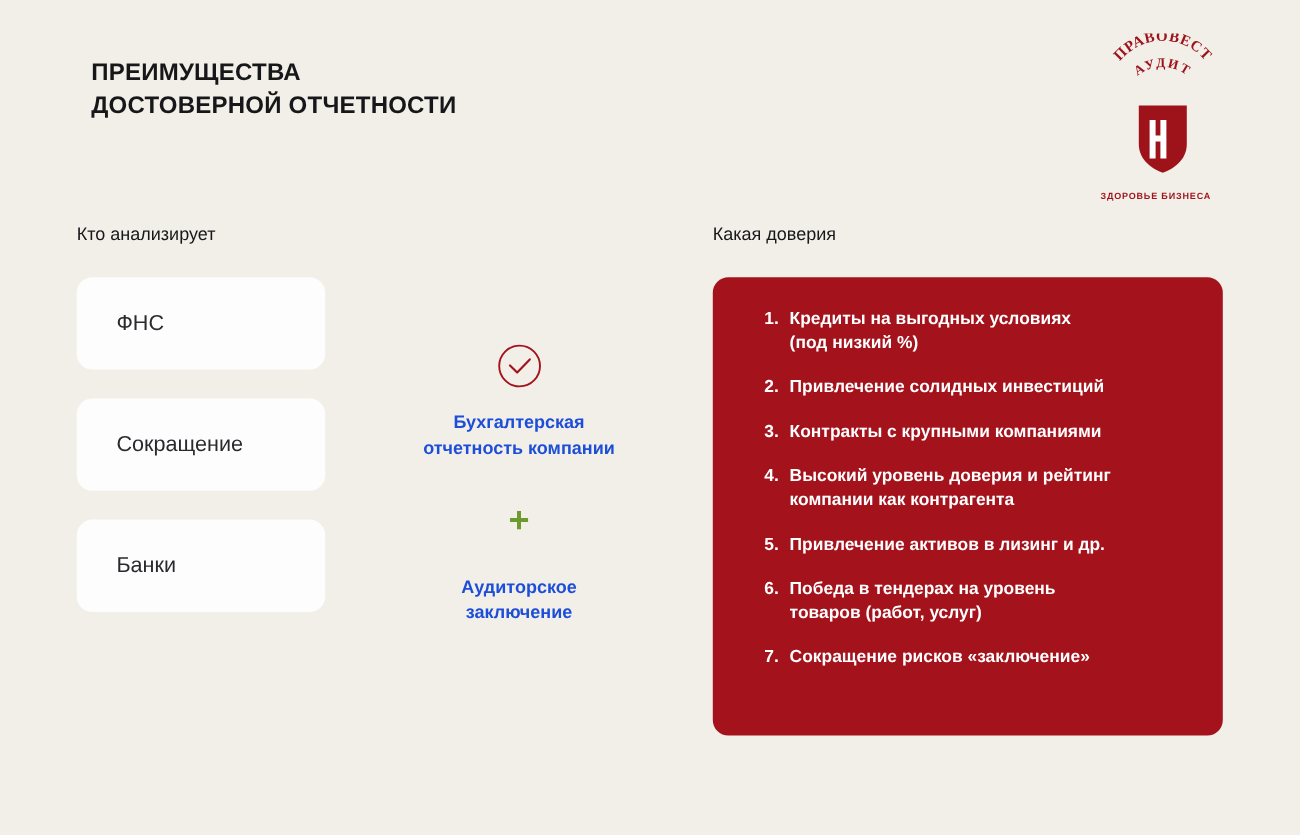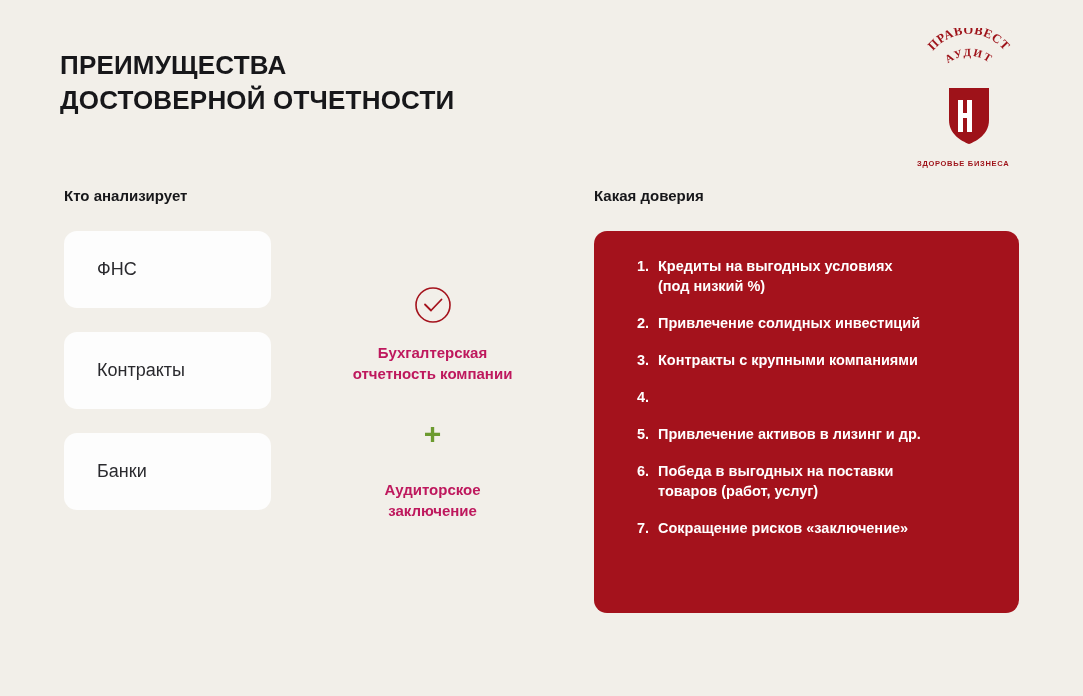--- a/index.html
+++ b/index.html
@@ -12,23 +12,23 @@
     background: #f2efe9;
     font-family: "Liberation Sans", sans-serif;
     color: #1d1d1f;
     overflow: hidden;
     position: relative;
   }
 
   
   .title {
     position: absolute;
-    left: 60px;
+    left: 76px;
     top: 48px;
-    font-size: 26px;
+    font-size: 20px;
     font-weight: bold;
     line-height: 1.33;
     letter-spacing: 0.2px;
     text-transform: uppercase;
     color: #17171a;
     white-space: pre-line;
   }
 
   
   .logo {
@@ -63,21 +63,21 @@
     font-size: 7.5px;
     font-weight: bold;
     letter-spacing: 0.7px;
     color: #9e1219;
   }
 
   
   .col-head {
     position: absolute;
     font-size: 15px;
-    font-weight: bold;
+    font-weight: normal;
     color: #17171a;
   }
   .col-head.left { left: 64px; top: 187px; }
   .col-head.right { left: 594px; top: 187px; }
 
   
   .cards {
     position: absolute;
     left: 64px;
     top: 231px;
@@ -107,21 +107,21 @@
   }
   .check-icon {
     width: 38px;
     height: 38px;
     margin: 0 auto 18px;
   }
   .center-label {
     font-size: 15px;
     font-weight: bold;
     line-height: 1.42;
-    color: #be185d;
+    color: #1d4ed8;
     white-space: pre-line;
   }
   .plus {
     color: #6c9a2f;
     font-size: 30px;
     font-weight: bold;
     line-height: 1;
     margin: 34px 0 30px;
     user-select: none;
   }
@@ -192,21 +192,21 @@
 
 <div class="col-head left">Кто анализирует</div>
 
 <div class="col-head right">Какая доверия</div>
 
 <div class="cards">
   <div class="card">
     <span>ФНС</span>
   </div>
   <div class="card">
-    <span>Контракты</span>
+    <span>Сокращение</span>
   </div>
   <div class="card">
     <span>Банки</span>
   </div>
 </div>
 
 <div class="center">
   <div class="check-icon">
     <svg viewBox="0 0 38 38" width="38" height="38" aria-hidden="true">
       <circle cx="19" cy="19" r="17" fill="none" stroke="#a4121c" stroke-width="1.6"></circle>
@@ -229,27 +229,29 @@
   <div class="benefit">
     <span class="num">2.</span>
     <span class="txt">Привлечение солидных инвестиций</span>
   </div>
   <div class="benefit">
     <span class="num">3.</span>
     <span class="txt">Контракты с крупными компаниями</span>
   </div>
   <div class="benefit">
     <span class="num">4.</span>
+    <span class="txt">Высокий уровень доверия и рейтинг
+компании как контрагента</span>
   </div>
   <div class="benefit">
     <span class="num">5.</span>
     <span class="txt">Привлечение активов в лизинг и др.</span>
   </div>
   <div class="benefit">
     <span class="num">6.</span>
-    <span class="txt">Победа в выгодных на поставки
+    <span class="txt">Победа в тендерах на уровень
 товаров (работ, услуг)</span>
   </div>
   <div class="benefit">
     <span class="num">7.</span>
     <span class="txt">Сокращение рисков «заключение»</span>
   </div>
 </div>
 
 </body></html>

